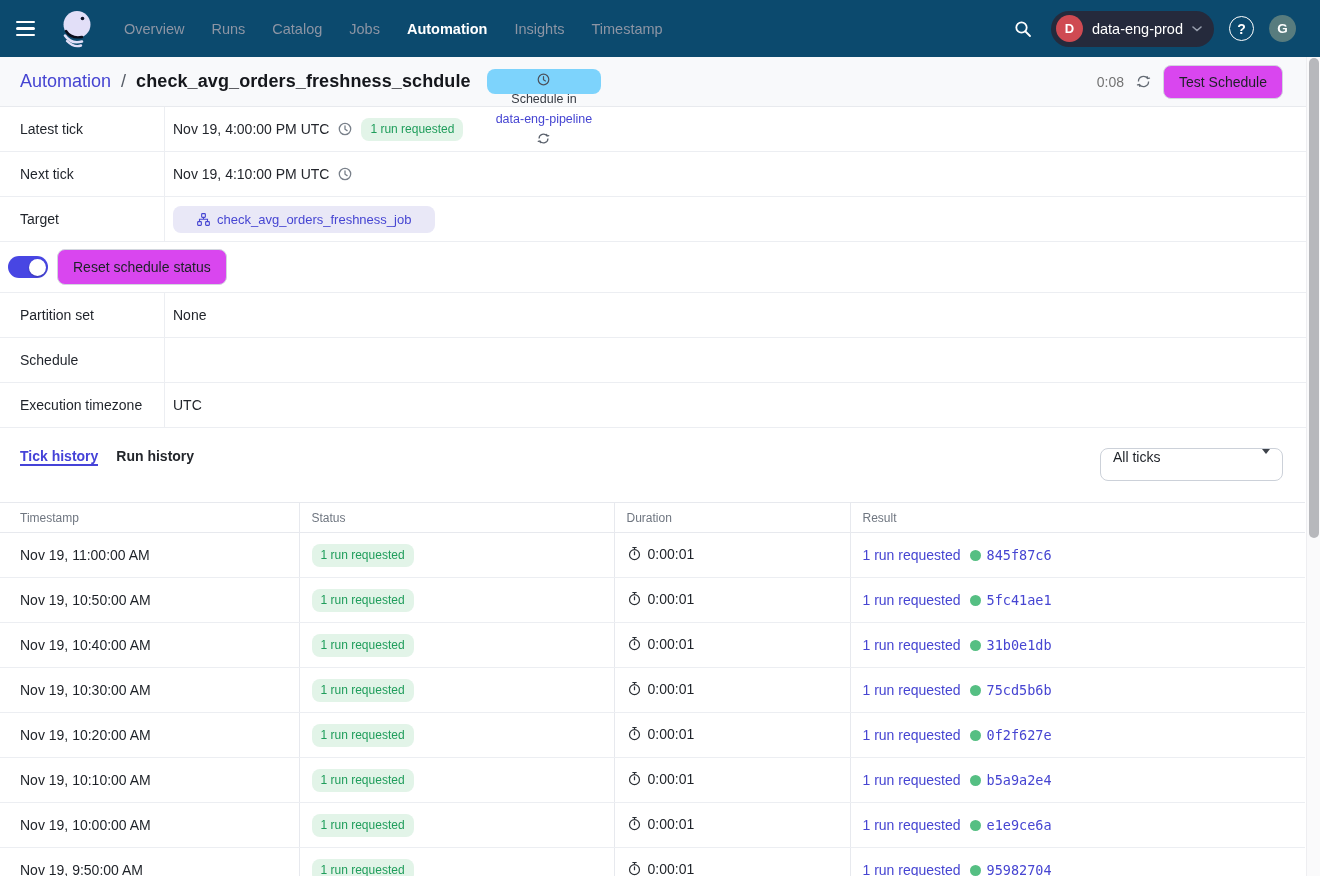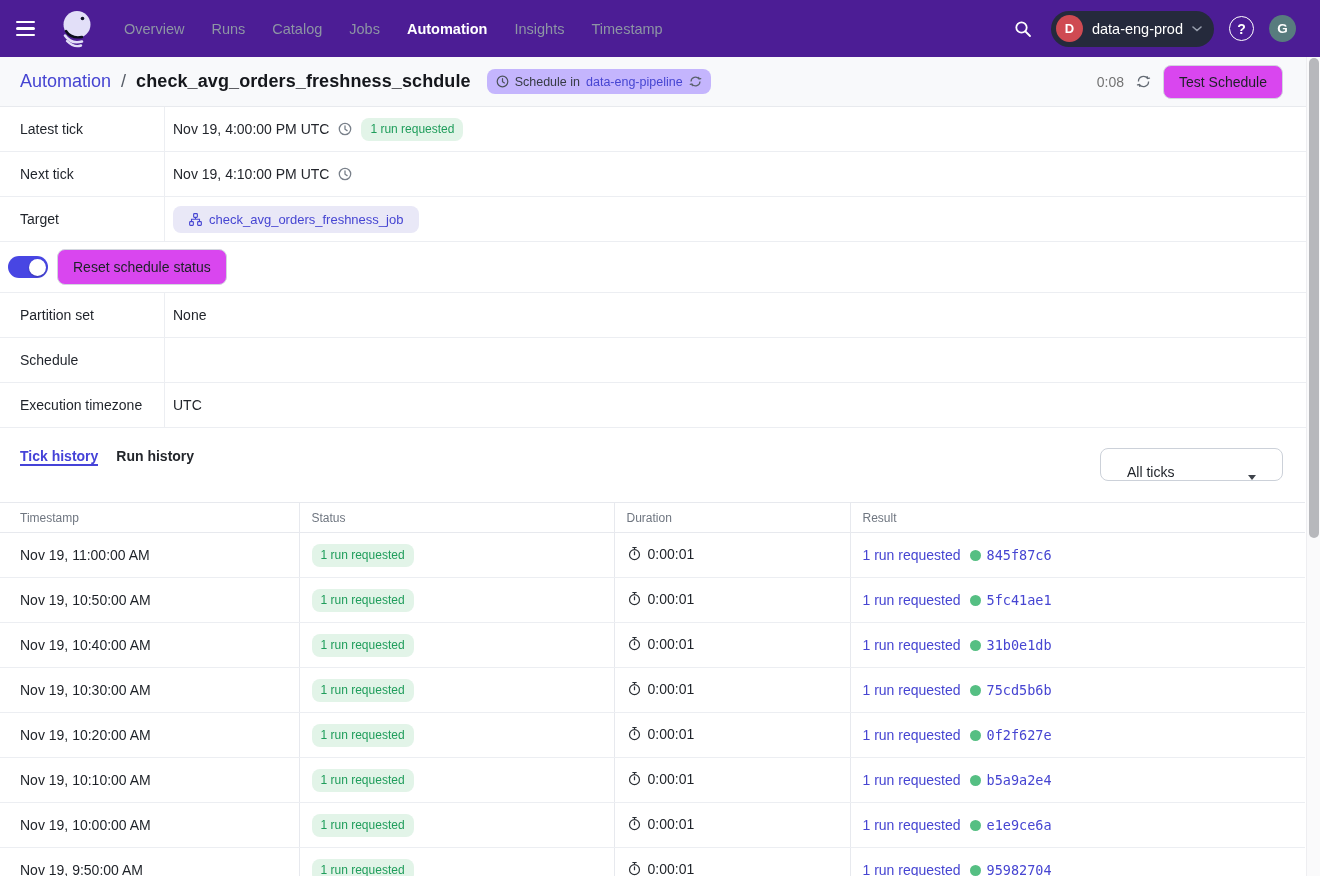--- a/index.html
+++ b/index.html
@@ -3,21 +3,21 @@
 <meta charset="utf-8">
 <style>
   * { box-sizing: border-box; margin: 0; padding: 0; }
   html,body { width: 1320px; height: 876px; overflow: hidden; }
   body {
     font-family: "Liberation Sans", "DejaVu Sans", sans-serif;
     background: #ffffff; color: #1c1f24; position: relative; font-size: 14px;
   }
   
   .navbar {
-    height: 57px; background: #4c1d95; display: flex; align-items: center;
+    height: 57px; background: #0c4a6e; display: flex; align-items: center;
     padding: 0 24px 0 16px; gap: 10px;
   }
   .hamburger { width: 24px; height: 24px; display: flex; flex-direction: column; justify-content: center; gap: 4px; cursor: pointer; }
   .hamburger span { display: block; width: 19px; height: 2.4px; background: #ffffff; border-radius: 2px; }
   .logo { width: 38px; height: 42px; margin: 0 6px 0 8px; }
   .nav-items { display: flex; align-items: center; gap: 27px; margin-left: 12px; }
   .nav-item { color: #8d95a4; font-size: 14.5px; cursor: pointer; white-space: nowrap; }
   .nav-item.active { color: #ffffff; font-weight: 700; }
   .nav-right { margin-left: auto; display: flex; align-items: center; gap: 15px; }
   .search-btn { width: 26px; height: 26px; display: flex; align-items: center; justify-content: center; cursor: pointer; }
@@ -40,60 +40,60 @@
   }
   
   .page-header {
     height: 50px; background: #f8f9fb; border-bottom: 1px solid #e8eaee;
     display: flex; align-items: center; padding: 0 37px 0 20px; gap: 10px;
   }
   .crumb-link { color: #4645d2; font-size: 18px; text-decoration: none; cursor: pointer; }
   .crumb-sep { color: #565c66; font-size: 18px; }
   .page-title { color: #15171c; font-size: 18px; font-weight: 600; letter-spacing: .1px; }
   .context-badge {
-    display: inline-flex; align-items: center; gap: 6px; background: #c4b5fd;
-    border-radius: 8px; height: 25px; padding: 4px 9px; margin-left: 6px; font-size: 12.5px; color: #363b44;
+    display: inline-flex; align-items: center; gap: 6px; background: #7dd3fc;
+    border-radius: 8px; height: 25px; padding: 4px 9px; margin-left: 6px; font-size: 12.5px; color: #363b44; flex-direction: column;
   }
   .context-badge a { color: #4645d2; text-decoration: none; cursor: pointer; }
   .header-right { margin-left: auto; display: flex; align-items: center; gap: 12px; }
   .countdown { color: #737373; font-size: 14px; }
   .refresh-btn { display: flex; align-items: center; cursor: pointer; }
   .btn {
     background: #d946ef; border: 1px solid #d2d6de; border-radius: 8px; height: 34px;
     padding: 0 15px; font-size: 14px; color: #1d2127; font-family: inherit; cursor: pointer; white-space: nowrap;
   }
   
   .meta-row { display: flex; align-items: flex-end; border-bottom: 1px solid #eceef2; }
   .meta-label { width: 165px; flex: none; padding: 14px 12px 14px 20px; border-right: 1px solid #eceef2; font-size: 14px; color: #1f232a; }
   .meta-value { flex: 1; display: flex; align-items: center; gap: 9px; padding: 6px 12px 6px 8px; min-height: 44px; font-size: 14px; color: #23262c; }
   .meta-row.tall .meta-value { min-height: 50px; }
   .pill-green {
     display: inline-flex; align-items: center; background: #e2f4e8; color: #1f9d5b;
     border-radius: 8px; height: 23px; padding: 0 9px; font-size: 12px; white-space: nowrap;
   }
   .chip-lavender {
     display: inline-flex; align-items: center; gap: 7px; background: #e9e8f7;
-    border-radius: 8px; height: 27px; padding: 0 16px; cursor: pointer;
+    border-radius: 8px; height: 27px; padding: 0 24px; cursor: pointer;
   }
   .chip-lavender a { color: #4645d2; font-size: 13px; text-decoration: none; }
   .toggle { width: 40px; height: 22px; border-radius: 11px; background: #4846e3; position: relative; cursor: pointer; flex: none; }
   .toggle .knob { position: absolute; top: 2.5px; left: 20.5px; width: 17px; height: 17px; border-radius: 50%; background: #ffffff; box-shadow: 0 1px 2px rgba(0,0,0,.25); }
   .cron-chip {
     font-family: "DejaVu Sans Mono", "Liberation Mono", monospace; font-size: 13px; color: #23262b;
     background: #e9e8f7; border-radius: 6px; padding: 3px 9px; letter-spacing: 1px;
   }
   
   .tabs-row { display: flex; align-items: center; padding: 20px 37px 0 20px; }
   .tabs { display: flex; gap: 18px; align-self: flex-start; }
   .tab { font-size: 14px; font-weight: 700; color: #23262b; padding-bottom: 0; border-bottom: 2px solid transparent; cursor: pointer; }
   .tab.active { color: #4542d8; border-bottom-color: #4542d8; }
   .select {
     margin-left: auto; width: 183px; height: 33px; border: 1px solid #ccd1d9; border-radius: 8px;
-    background: #fff; display: flex; align-items: flex-end; justify-content: space-between;
-    padding: 0 26px; font-size: 14px; color: #1d2127; cursor: pointer; margin-bottom: 8px;
+    background: #fff; display: flex; align-items: flex-start; justify-content: space-between;
+    padding: 0 12px; font-size: 14px; color: #1d2127; cursor: pointer; margin-bottom: 8px;
   }
   .select .caret { width: 0; height: 0; border-left: 4.5px solid transparent; border-right: 4.5px solid transparent; border-top: 5.5px solid #3e434b; }
   
   .tick-table { border-collapse: collapse; table-layout: fixed; width: 1305px; margin-top: 13px; }
   .tick-table col.c1 { width: 299px; } .tick-table col.c2 { width: 315px; }
   .tick-table col.c3 { width: 236px; } .tick-table col.c4 { width: 455px; }
   .tick-table th {
     border-top: 1px solid #e7e9ee; border-bottom: 1px solid #e7e9ee;
     font-weight: 400; font-size: 12px; color: #6f7680; text-align: left;
     height: 30px; padding: 0 8px 0 12px;

